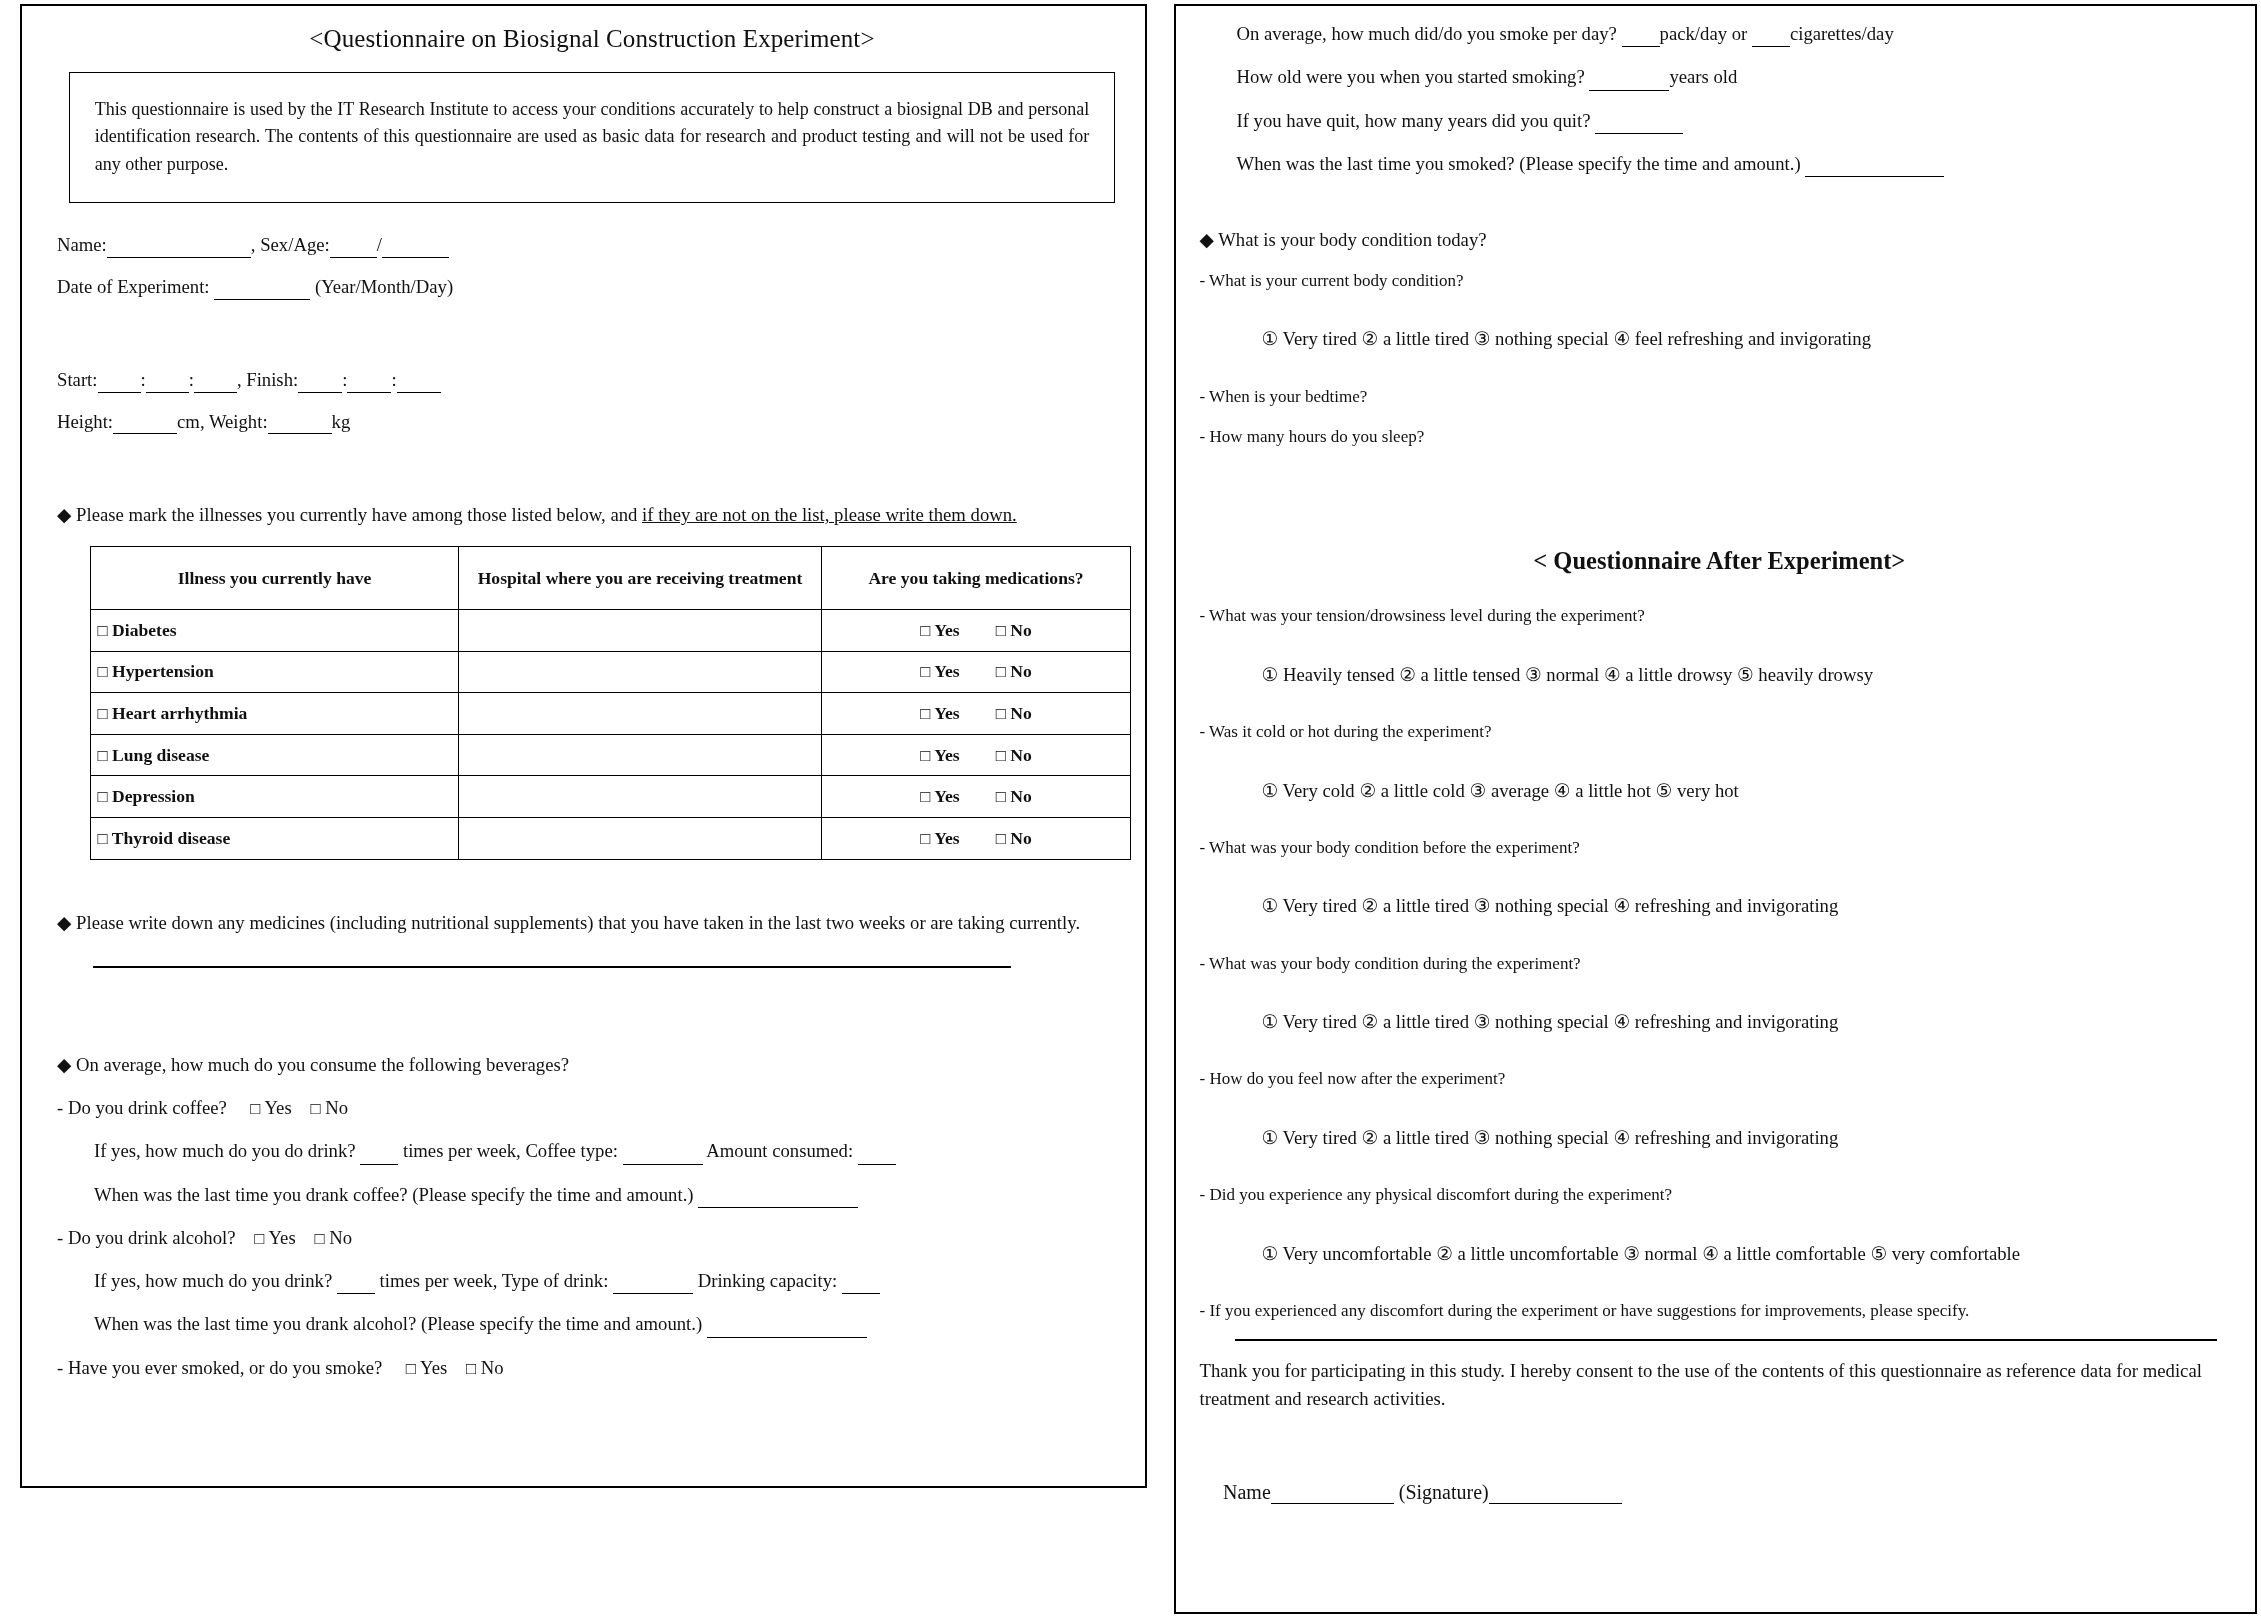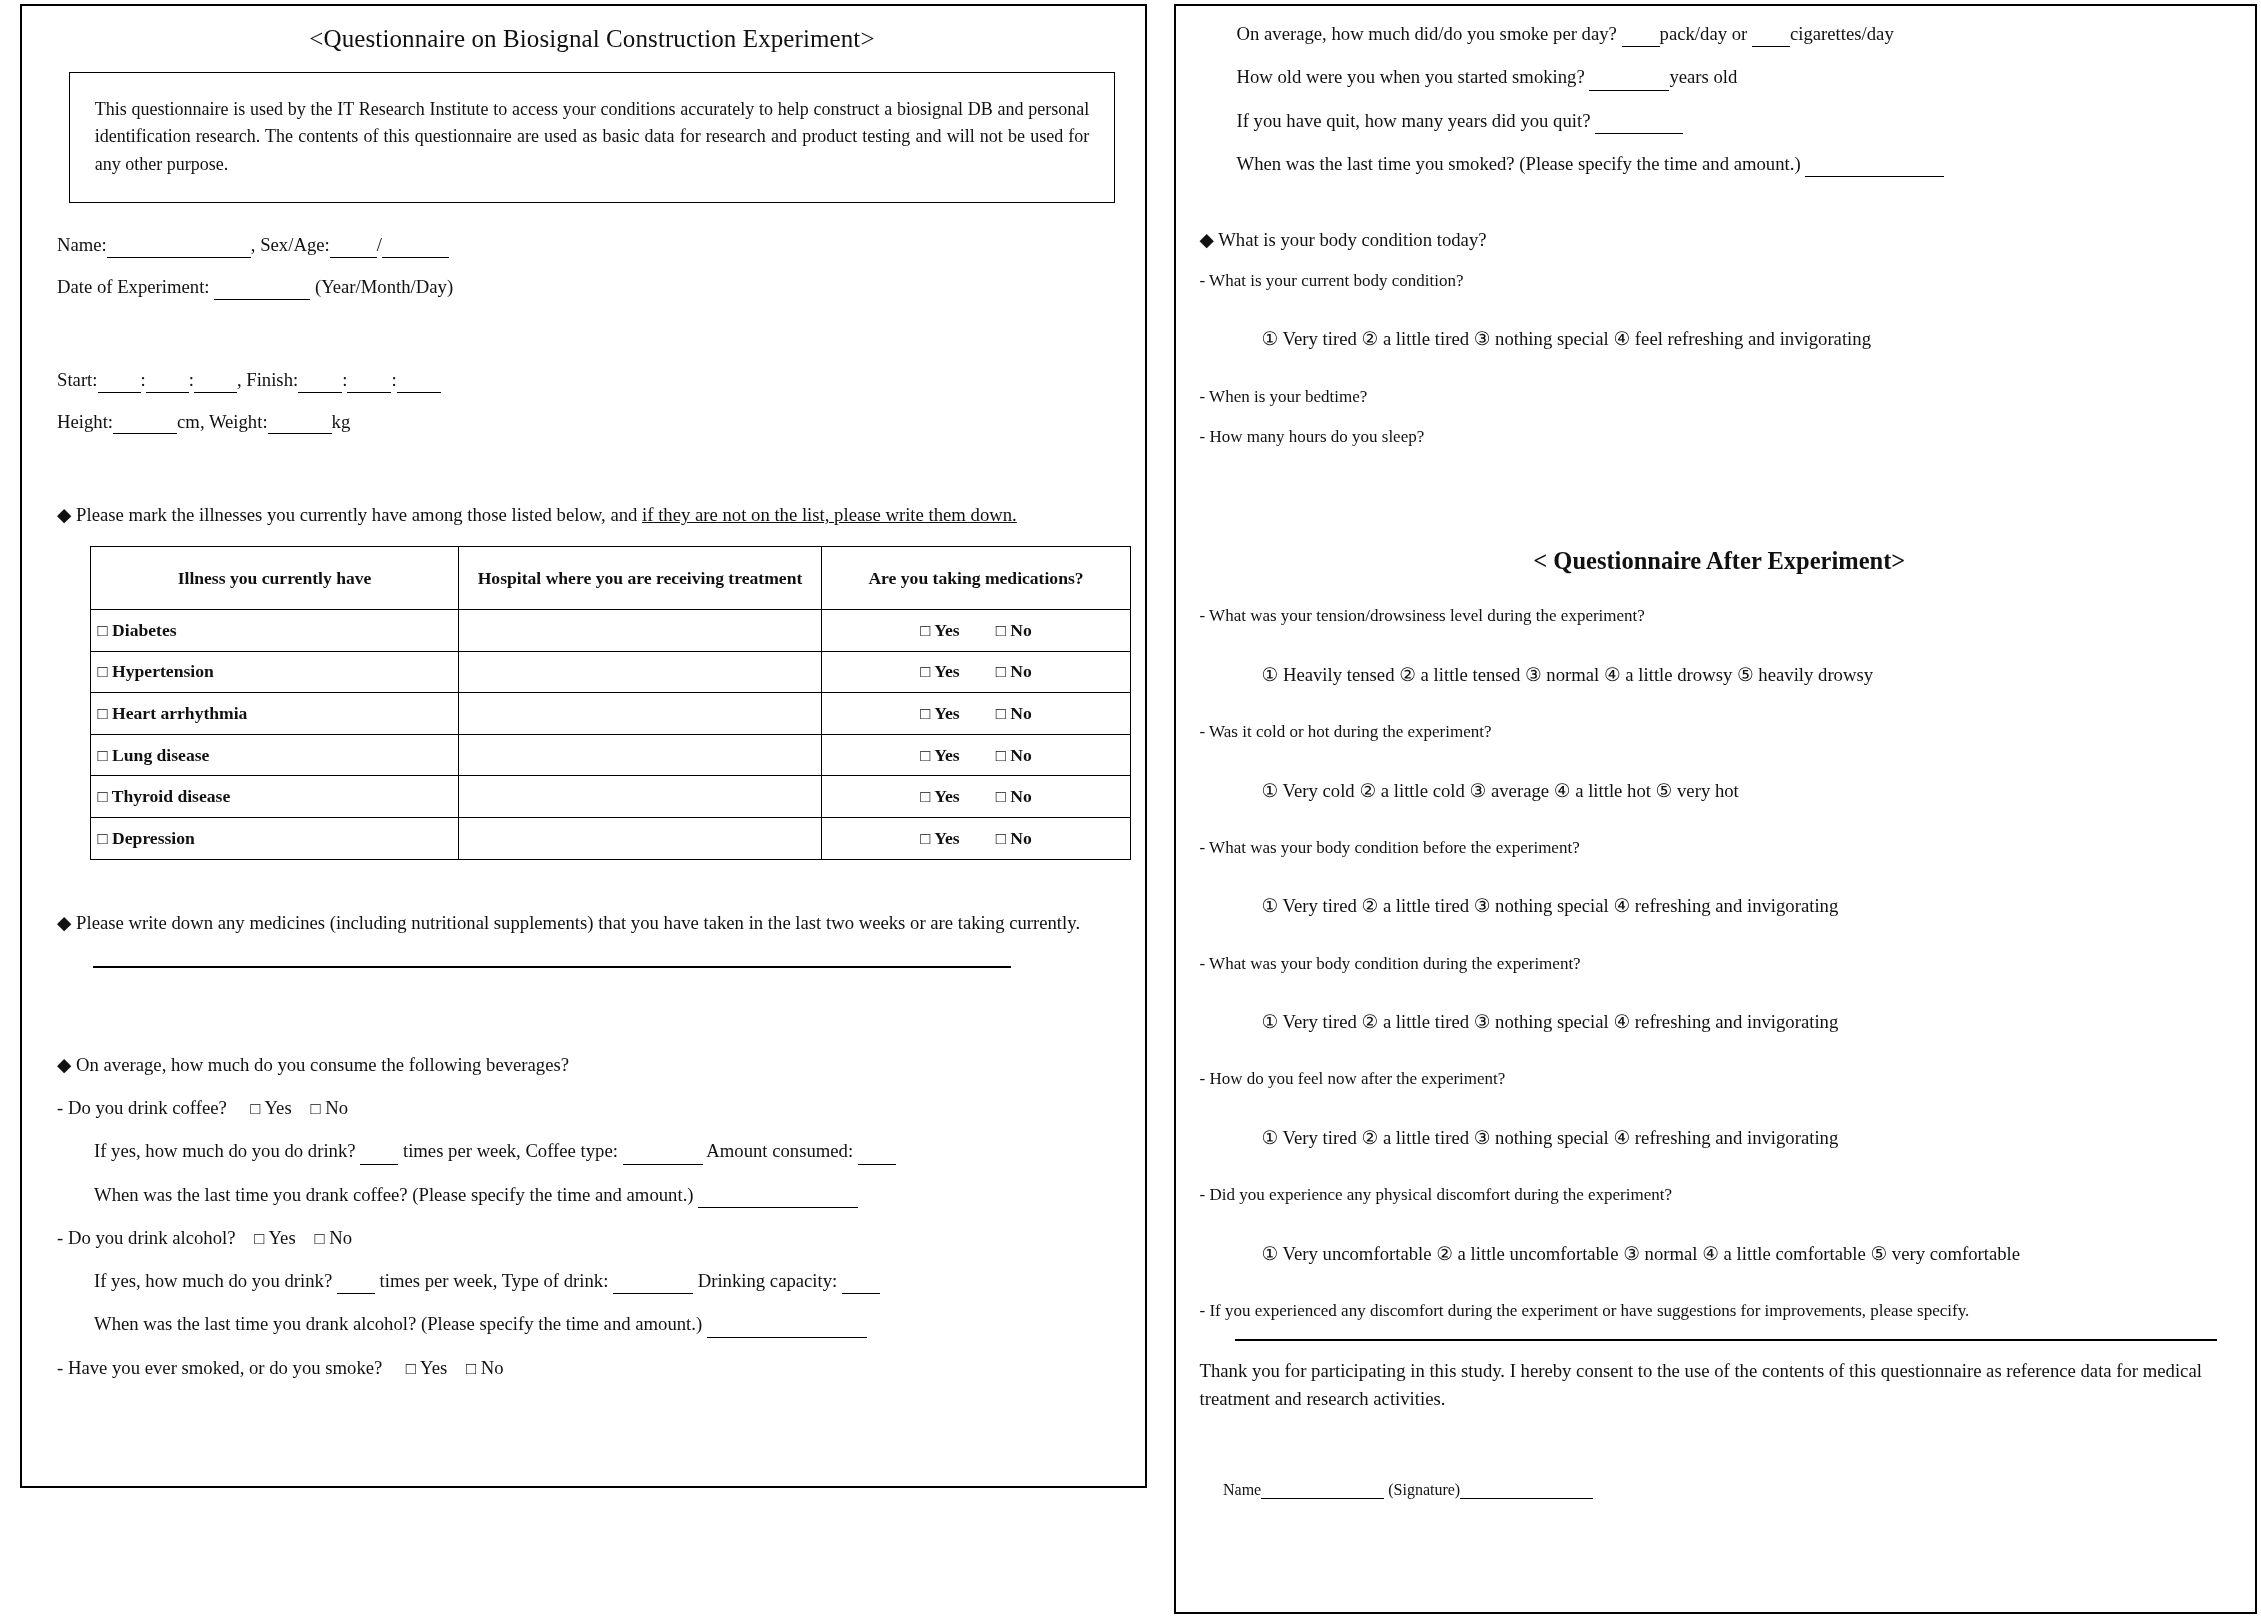--- a/index.html
+++ b/index.html
@@ -107,21 +107,21 @@
   table.illness td{height:30px;vertical-align:middle;}
   .col-a{width:368px;}
   .col-b{width:363px;}
   .col-c{width:309px;}
   td.cell-illness{text-align:left;padding-left:11.7px;}
   td.cell-hosp{}
   td.cell-med{text-align:center;}
   td.cell-med .yn{display:inline-block;margin:0 18px;}
 
   .consent{font-size:18.7px;line-height:1.5;margin:0;}
-  .sig-line{font-size:16px;margin:0;padding-left:23.5px;}
+  .sig-line{font-size:20px;margin:0;padding-left:23.5px;}
 </style>
 </head>
 <body>
 
 <div class="sheet">
 
   <div class="panel panel-left">
     <div class="inner">
 
       <div class="doc-title">&lt;Questionnaire on Biosignal Construction Experiment&gt;</div>
@@ -178,26 +178,26 @@
             <td class="cell-illness"><span class="cb">□</span> <span>Heart arrhythmia</span></td>
             <td class="cell-hosp"></td>
             <td class="cell-med"><span class="yn"><span class="cb">□</span> <span>Yes</span></span><span class="yn"><span class="cb">□</span> <span>No</span></span></td>
           </tr>
           <tr>
             <td class="cell-illness"><span class="cb">□</span> <span>Lung disease</span></td>
             <td class="cell-hosp"></td>
             <td class="cell-med"><span class="yn"><span class="cb">□</span> <span>Yes</span></span><span class="yn"><span class="cb">□</span> <span>No</span></span></td>
           </tr>
           <tr>
+            <td class="cell-illness"><span class="cb">□</span> <span>Depression</span></td>
+            <td class="cell-hosp"></td>
+            <td class="cell-med"><span class="yn"><span class="cb">□</span> <span>Yes</span></span><span class="yn"><span class="cb">□</span> <span>No</span></span></td>
+          </tr>
+          <tr>
             <td class="cell-illness"><span class="cb">□</span> <span>Thyroid disease</span></td>
-            <td class="cell-hosp"></td>
-            <td class="cell-med"><span class="yn"><span class="cb">□</span> <span>Yes</span></span><span class="yn"><span class="cb">□</span> <span>No</span></span></td>
-          </tr>
-          <tr>
-            <td class="cell-illness"><span class="cb">□</span> <span>Depression</span></td>
             <td class="cell-hosp"></td>
             <td class="cell-med"><span class="yn"><span class="cb">□</span> <span>Yes</span></span><span class="yn"><span class="cb">□</span> <span>No</span></span></td>
           </tr>
         </tbody>
       </table>
 
       <div class="gap-lg"></div>
 
       <p class="q-diamond"><span>◆</span> <span>Please write down any medicines (including nutritional supplements) that you have taken in the last two weeks or are taking currently.</span></p>
 

